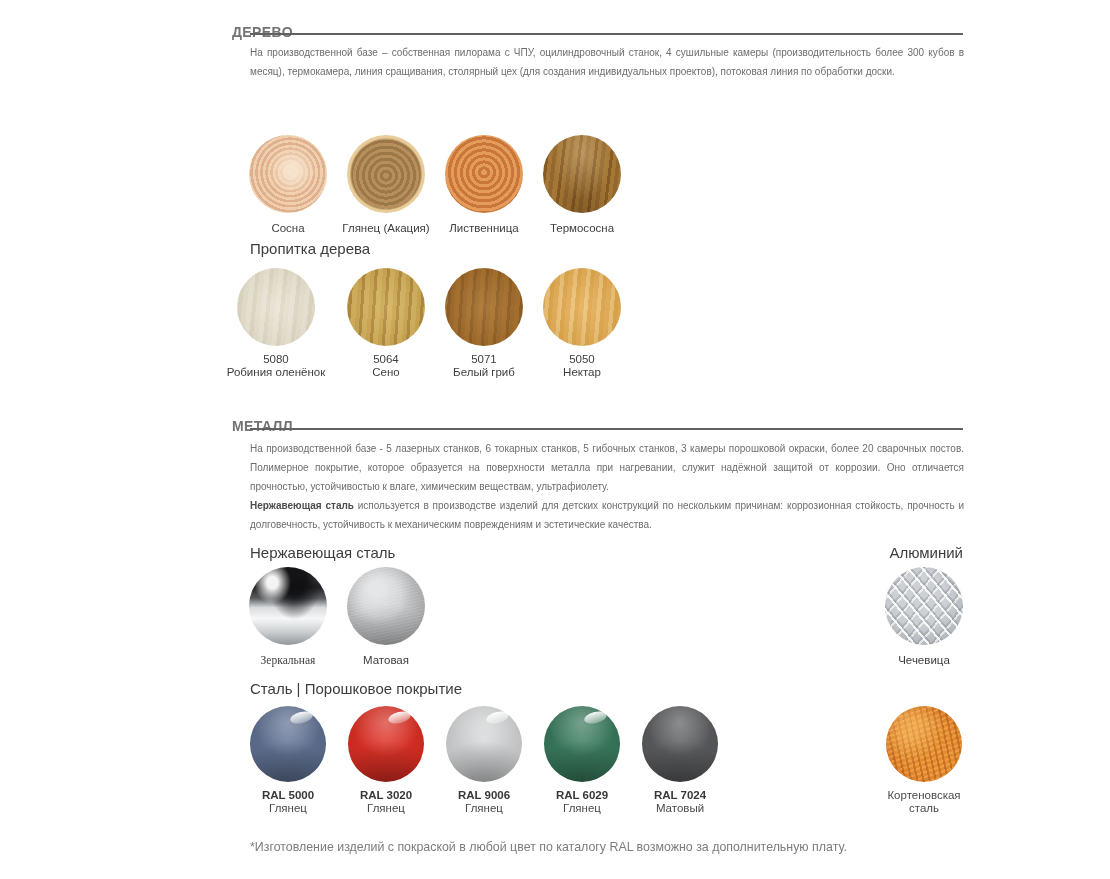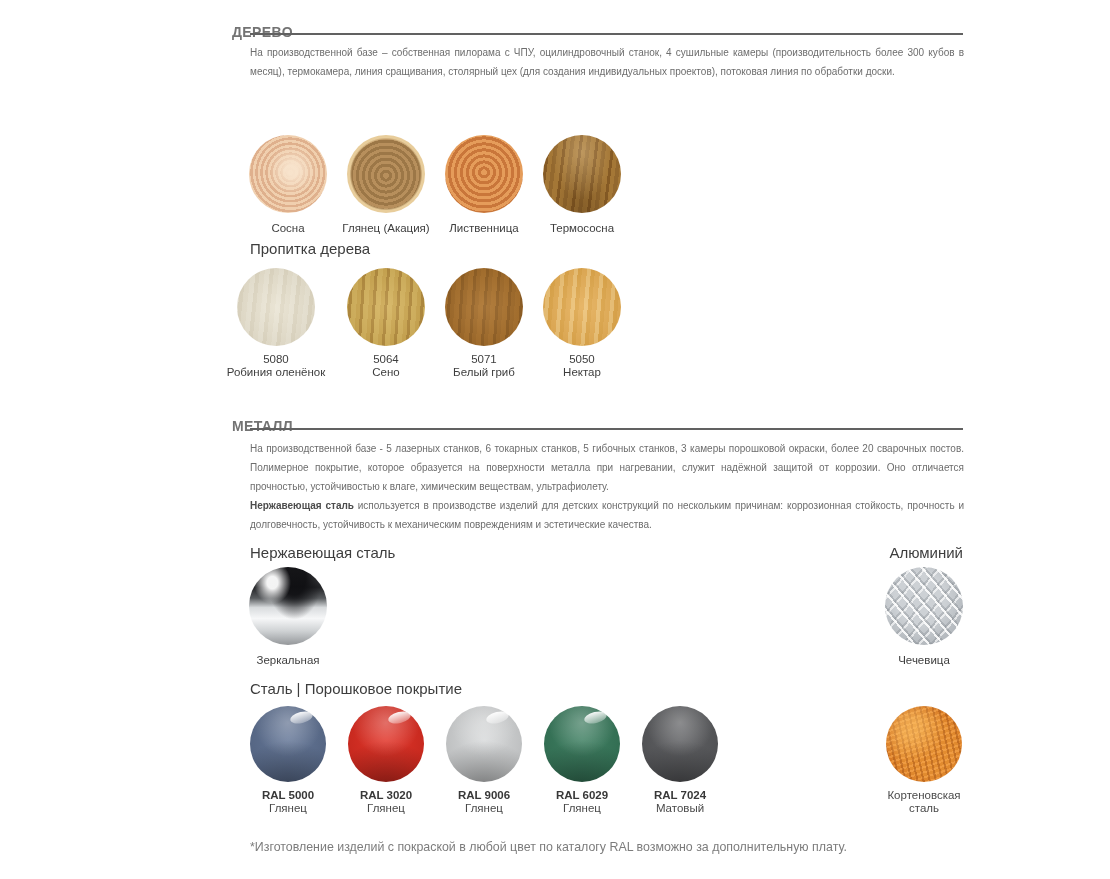--- a/index.html
+++ b/index.html
@@ -156,23 +156,27 @@
   <div class="abs rule" style="top:428px;"></div>
 
   <div class="abs bodytext" style="top:439px;">
     <p><span>На производственной базе - 5 лазерных станков, 6 токарных станков, 5 гибочных станков, 3 камеры порошковой окраски, более 20 сварочных постов. Полимерное покрытие, которое образуется на поверхности металла при нагревании, служит надёжной защитой от коррозии. Оно отличается прочностью, устойчивостью к влаге, химическим веществам, ультрафиолету.</span></p>
     <p><span class="lead">Нержавеющая сталь</span><span> используется в производстве изделий для детских конструкций по нескольким причинам: коррозионная стойкость, прочность и долговечность, устойчивость к механическим повреждениям и эстетические качества.</span></p>
   </div>
 
   <div class="abs subhead" style="left:250px;top:544px;">Нержавеющая сталь</div>
   <div class="abs subhead" style="left:863px;top:544px;width:100px;text-align:right;">Алюминий</div>
 
-  <div class="cell" style="left:236px;top:567px;">
+  <div class="cell" style="left:236px;top:567px;font-family:Liberation Serif, serif;">
     <div class="disc d78 c-mirror"></div>
     <div class="lbl">Зеркальная</div>
+  </div>
+  <div class="cell" style="left:334px;top:567px;">
+    <div class="disc d78 c-matte"></div>
+    <div class="lbl">Матовая</div>
   </div>
 
   <div class="cell" style="left:872px;top:567px;">
     <div class="disc d78 c-plate"></div>
     <div class="lbl">Чечевица</div>
   </div>
 
   <div class="abs subhead" style="left:250px;top:680px;">Сталь | Порошковое покрытие</div>
 
   <div class="cell" style="left:236px;top:706px;">

